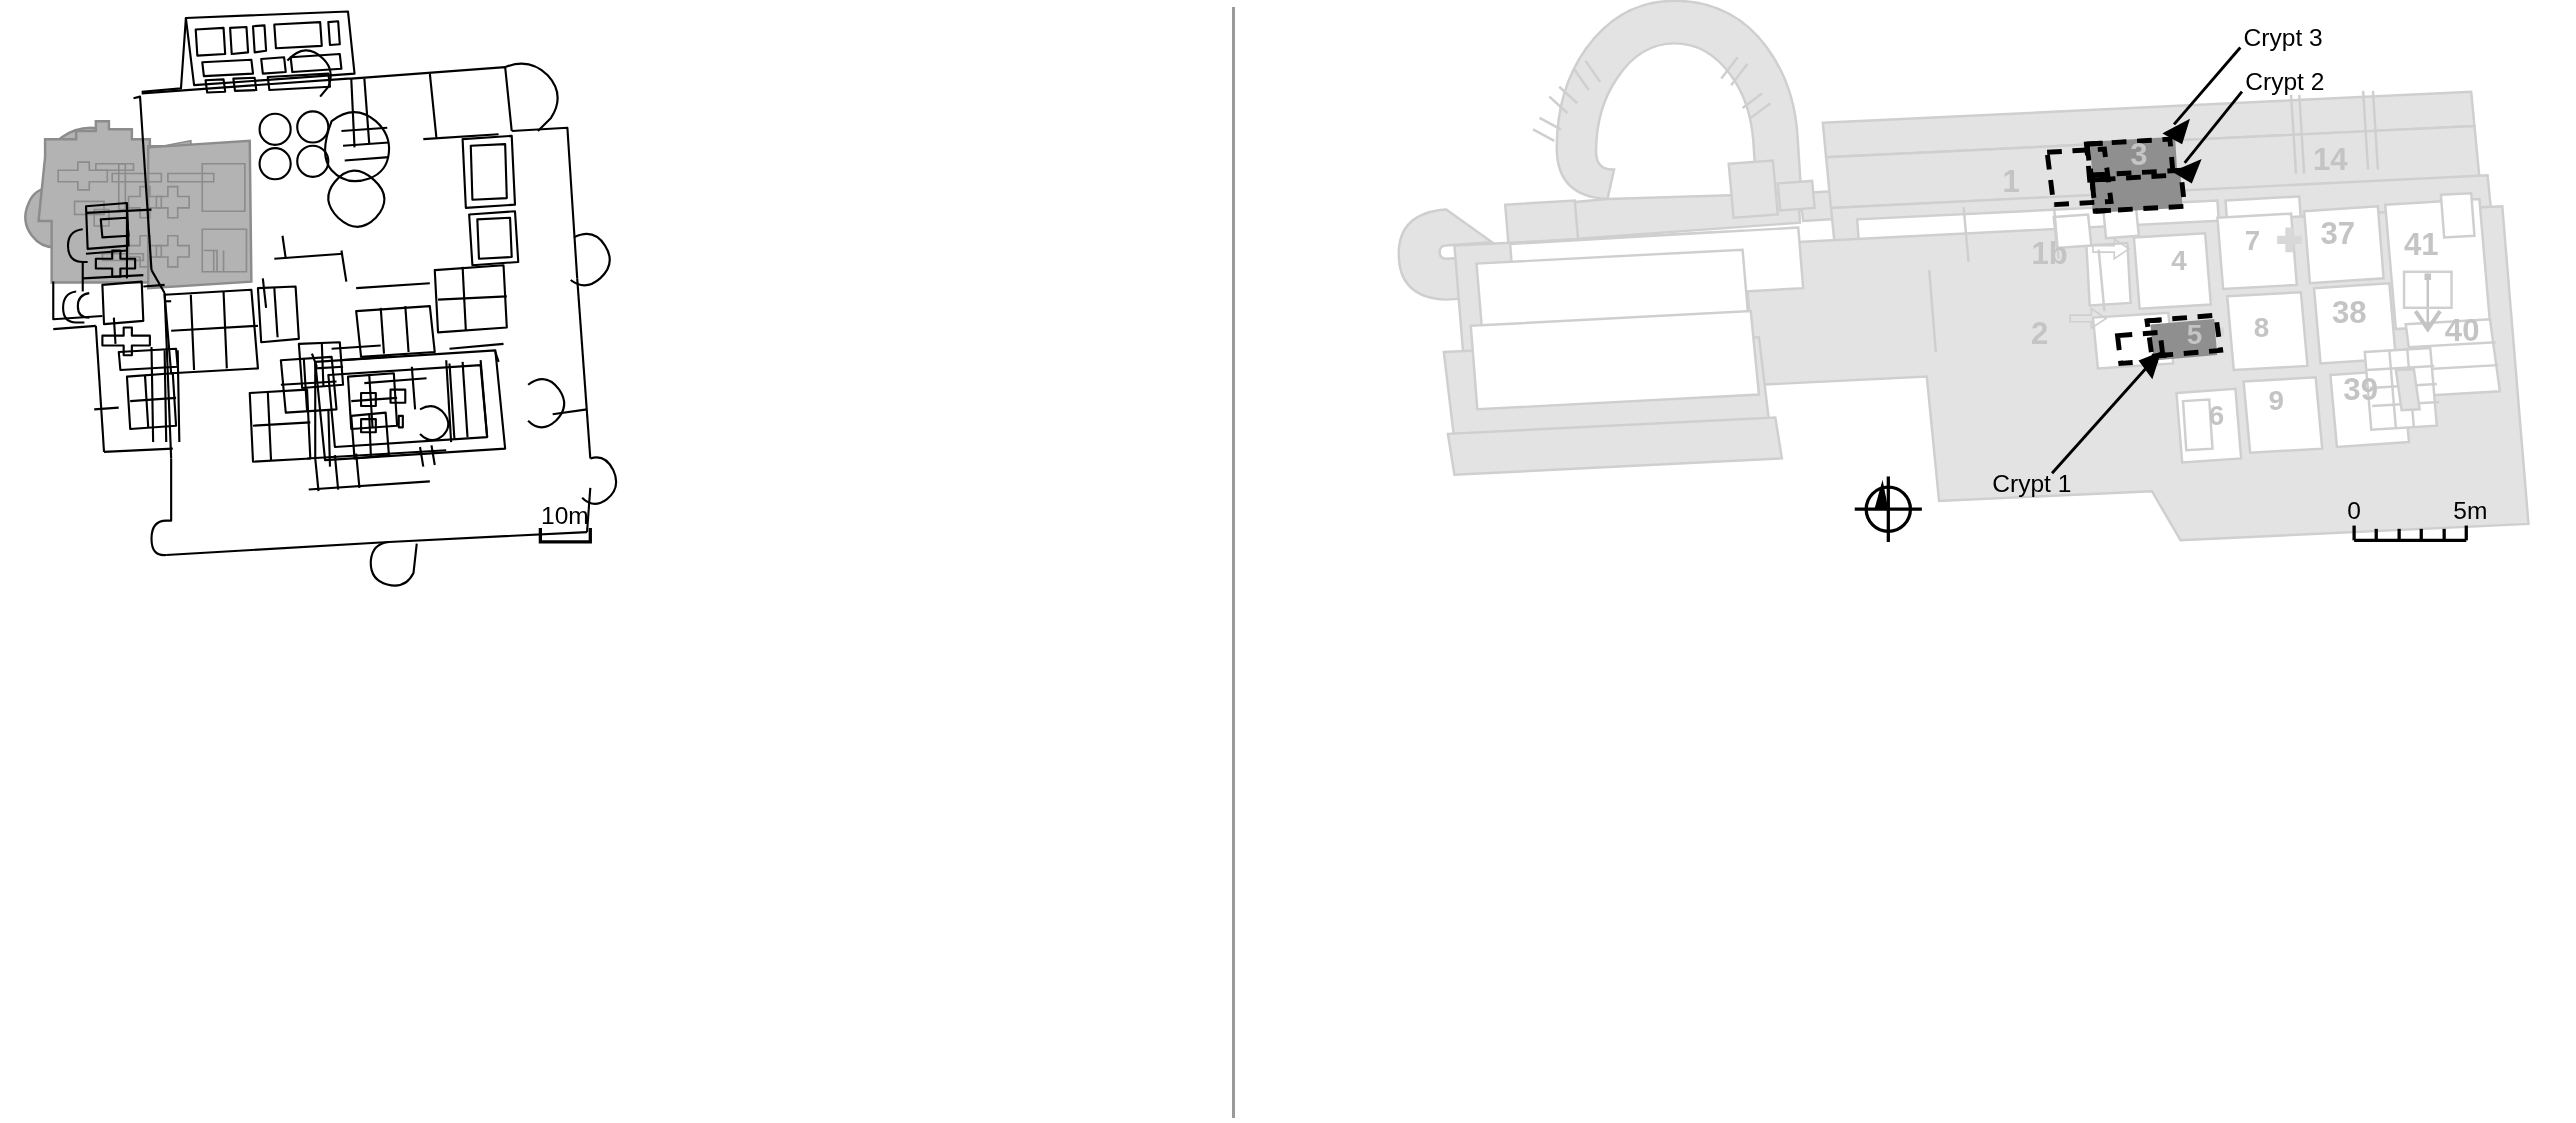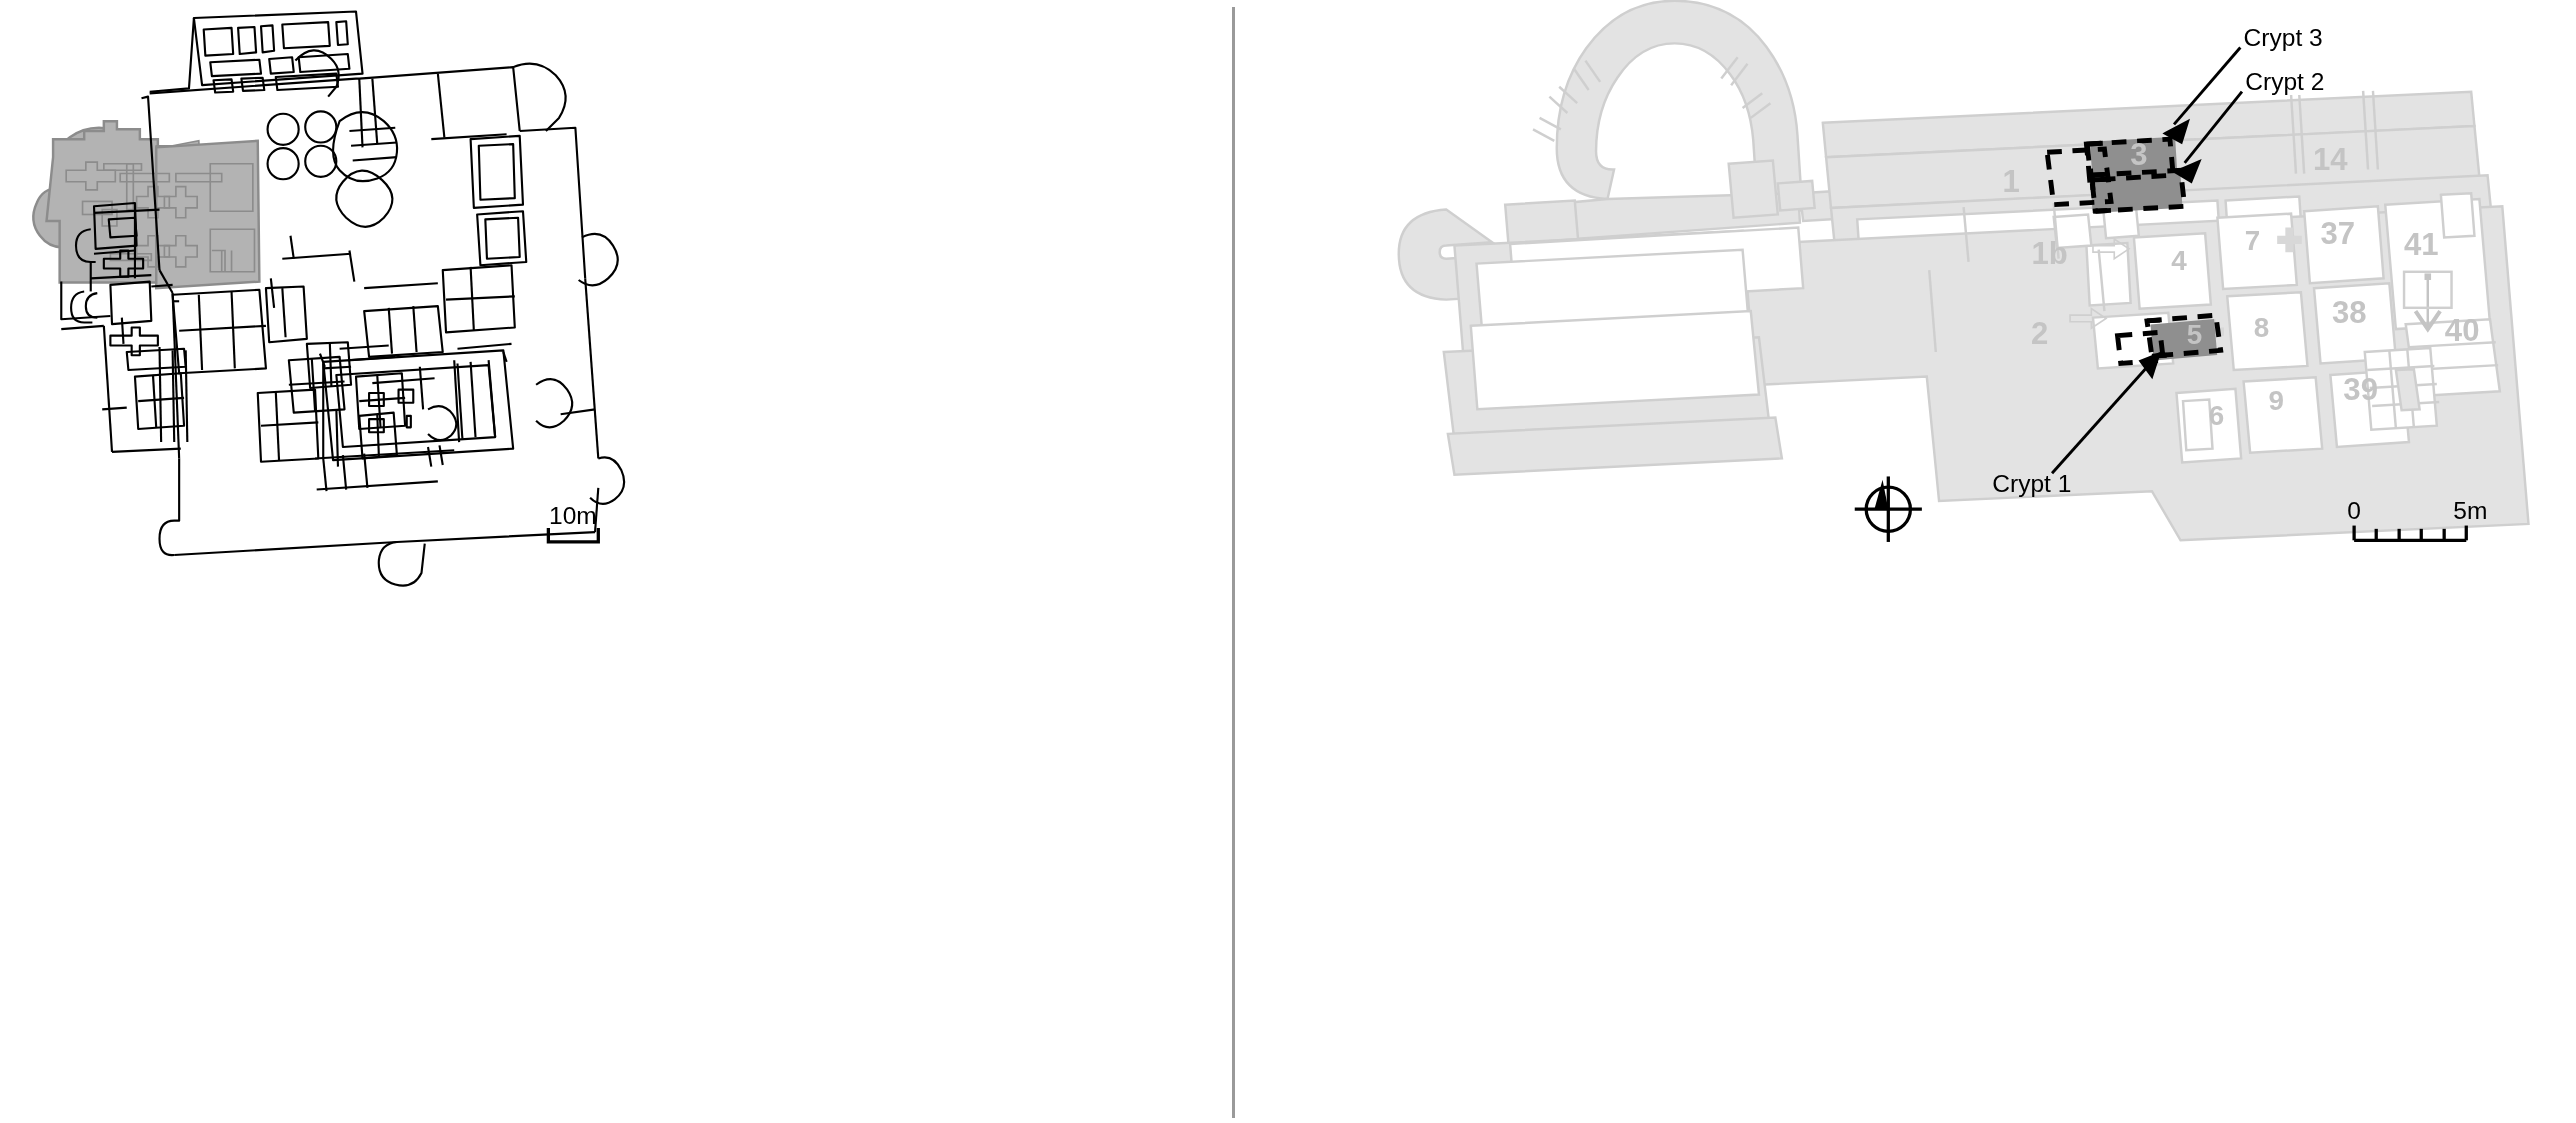--- a/index.html
+++ b/index.html
@@ -1,19 +1,19 @@
 <!DOCTYPE html>
 <html style="font-size:13px"><head>
 <meta charset="utf-8">
 <style>
   html,body{margin:0;padding:0;background:#ffffff;}
   body{width:2576px;height:1124px;position:relative;overflow:hidden;
        font-family:"Liberation Sans",sans-serif;}
   .panel{position:absolute;top:0;height:1124px;}
-  #left-panel{left:12px;width:982px;}
+  #left-panel{left:4px;width:982px;}
   #right-panel{left:1235px;width:1341px;}
   #panel-divider{position:absolute;left:1232px;top:6.5px;width:2.5px;height:1111px;
       background:#9a9a9a;}
   svg{display:block;}
   .scale-label{font-size:30px;fill:#000;font-family:"Liberation Sans",sans-serif;}
   .crypt-label{font-size:30px;fill:#000;font-family:"Liberation Sans",sans-serif;}
   .room-num{font-size:34px;fill:#c4c4c4;font-weight:bold;
             font-family:"Liberation Sans",sans-serif;}
   .room-num.big{font-size:38px;}
 </style>

